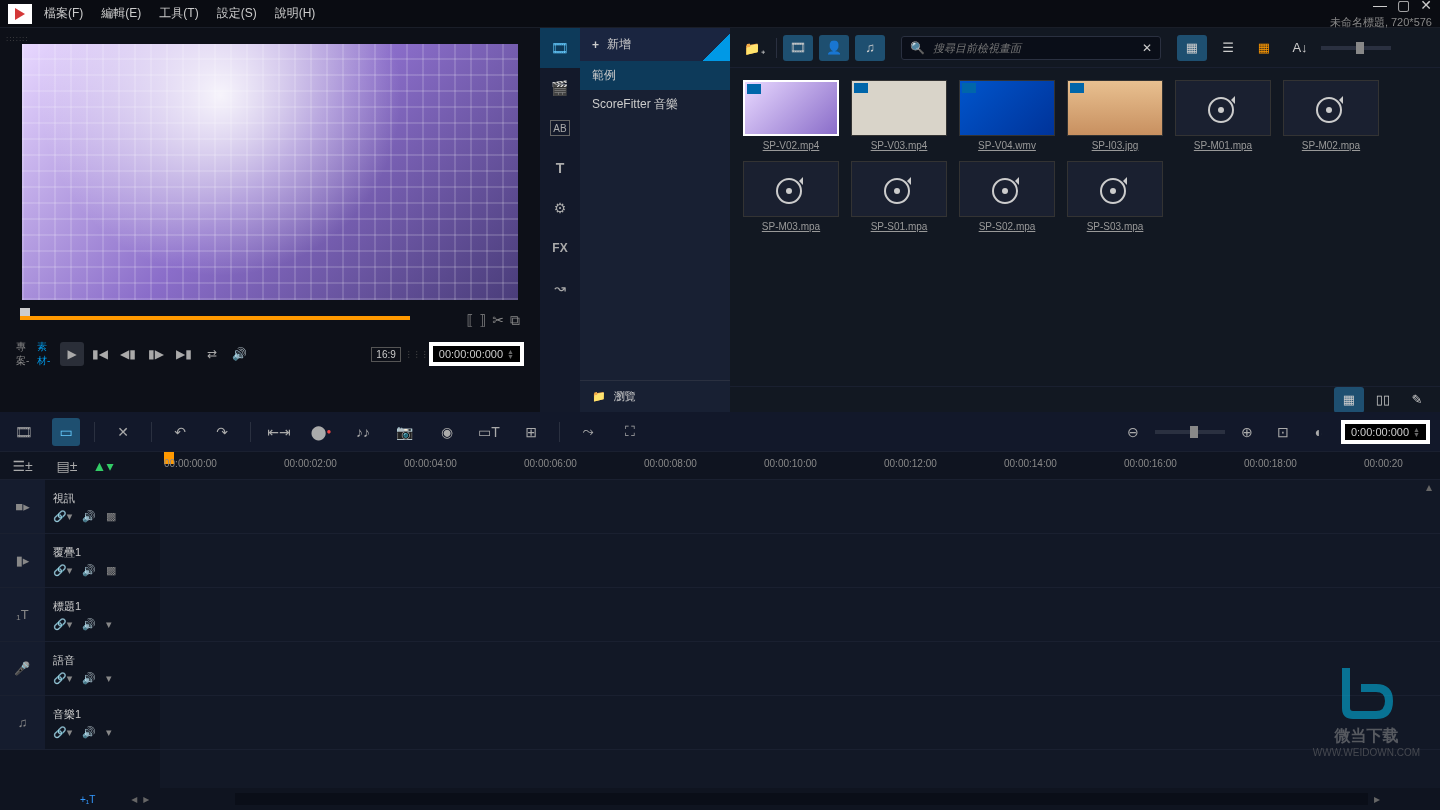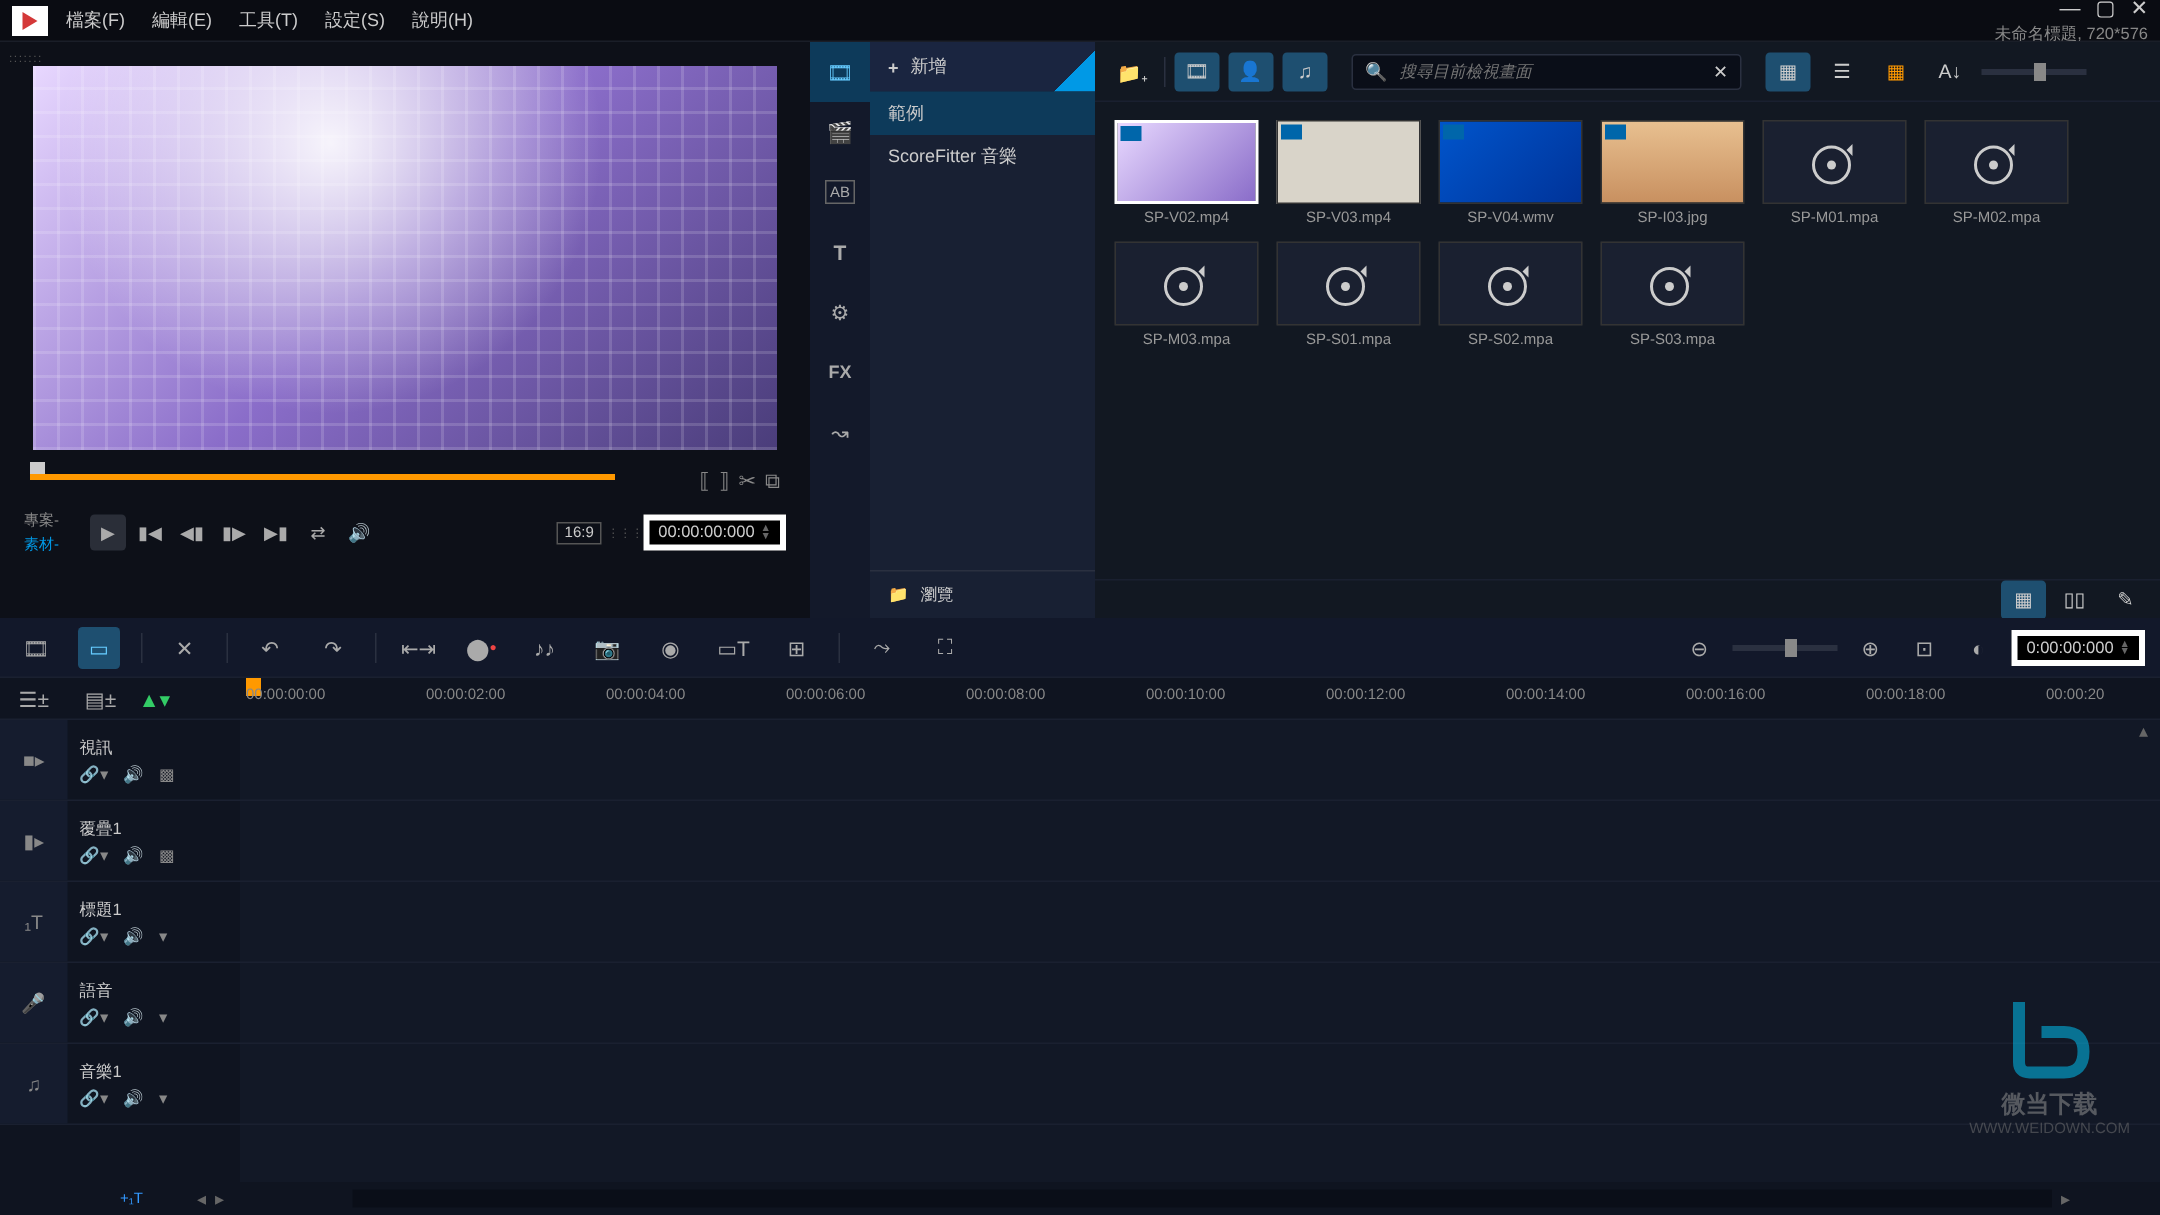--- a/index.html
+++ b/index.html
@@ -18,21 +18,21 @@
 .main { display: flex; height: 384px; background: #0d1018; }
 .preview { width: 540px; padding: 6px; position: relative; background: #0d1018; }
 .preview-dots { height: 6px; color: #555; font-size: 8px; letter-spacing: 1px; }
 .preview-img { width: 496px; height: 256px; margin: 4px auto; background: linear-gradient(135deg, #e8d8ff, #8a6dc9, #4a3d7a); position: relative; overflow: hidden; }
 .preview-img::before { content: ""; position: absolute; inset: 0; background-image: repeating-linear-gradient(0deg, rgba(255,255,255,.15) 0 2px, transparent 2px 16px), repeating-linear-gradient(90deg, rgba(255,255,255,.15) 0 2px, transparent 2px 16px); }
 .preview-img::after { content: ""; position: absolute; inset: 0; background: radial-gradient(circle at 40% 20%, rgba(255,255,255,.9), transparent 50%); }
 .scrub { height: 20px; position: relative; margin: 8px 14px 0; }
 .scrub-bar { height: 4px; background: #f90; width: 78%; position: absolute; left: 0; top: 8px; }
 .scrub-end { position: absolute; right: 0; top: 4px; display: flex; gap: 6px; color: #888; font-size: 14px; }
 .pctrl { display: flex; align-items: center; padding: 4px 10px; gap: 4px; margin-top: 8px; }
-.plabel { display: flex; flex-direction: column; font-size: 10px; gap: 2px; width: 40px; }
+.plabel { display: flex; flex-direction: row; font-size: 10px; gap: 2px; width: 40px; }
 .plabel span:first-child { color: #888; }
 .plabel span:last-child { color: #0099e6; }
 .pbtn { width: 24px; height: 24px; display: flex; align-items: center; justify-content: center; cursor: pointer; color: #aaa; }
 .play-btn { background: #2a2e38; border-radius: 3px; }
 .aspect { border: 1px solid #555; padding: 1px 4px; font-size: 10px; margin-left: auto; }
 .dots { color: #555; font-size: 8px; width: 20px; }
 .tc { background: #000; border: 4px solid #ffffff; padding: 2px 6px; font-size: 11px; display: flex; align-items: center; gap: 4px; }
 .tc-arr { display: flex; flex-direction: column; font-size: 7px; color: #666; line-height: 5px; }
 .library { flex: 1; display: flex; background: #121822; }
 .lib-side { width: 40px; background: #13192a; display: flex; flex-direction: column; }
@@ -47,21 +47,21 @@
 .lib-tb { height: 40px; display: flex; align-items: center; padding: 0 10px; gap: 6px; border-bottom: 1px solid #1a2030; }
 .tb-btn { width: 30px; height: 26px; display: flex; align-items: center; justify-content: center; cursor: pointer; border-radius: 3px; font-size: 13px; }
 .tb-btn.active { background: #1e4f70; }
 .search { flex: 1; display: flex; align-items: center; background: #0a0e18; border: 1px solid #2a3040; border-radius: 3px; height: 24px; padding: 0 8px; margin: 0 10px; gap: 8px; max-width: 260px; }
 .search input { flex: 1; background: none; border: none; color: #666; font-style: italic; outline: none; font-size: 11px; }
 .thumbs { padding: 12px; display: flex; flex-wrap: wrap; gap: 10px; align-content: flex-start; overflow: auto; flex: 1; }
 .thumb { width: 98px; display: flex; flex-direction: column; align-items: center; gap: 4px; cursor: pointer; }
 .th-img { width: 96px; height: 56px; position: relative; border: 1px solid #333; }
 .th-img.sel { border: 2px solid #fff; }
 .th-badge { position: absolute; top: 2px; left: 2px; width: 14px; height: 10px; background: #0066aa; }
-.th-txt { font-size: 10px; color: #999; }
+.th-txt { font-size: 10px; color: #999; text-decoration: underline; }
 .th-audio { background: #1a2030; display: flex; align-items: center; justify-content: center; }
 .th-audio svg { width: 40px; height: 40px; }
 .lib-foot { height: 26px; display: flex; justify-content: flex-end; align-items: center; padding: 0 8px; gap: 4px; border-top: 1px solid #1a2030; }
 .timeline { height: 398px; background: #0d1118; display: flex; flex-direction: column; }
 .tl-tb { height: 40px; display: flex; align-items: center; padding: 0 10px; gap: 14px; border-bottom: 1px solid #1a2030; background: #12182a; }
 .tl-icn { width: 28px; height: 28px; display: flex; align-items: center; justify-content: center; cursor: pointer; color: #aaa; font-size: 14px; border-radius: 3px; }
 .tl-icn.active { background: #1e4f70; color: #6cf; }
 .tl-right { margin-left: auto; display: flex; align-items: center; gap: 8px; }
 .zoom-slider { width: 70px; height: 4px; background: #2a3040; position: relative; }
 .zoom-slider::after { content: ""; width: 8px; height: 12px; background: #888; position: absolute; left: 50%; top: -4px; }

